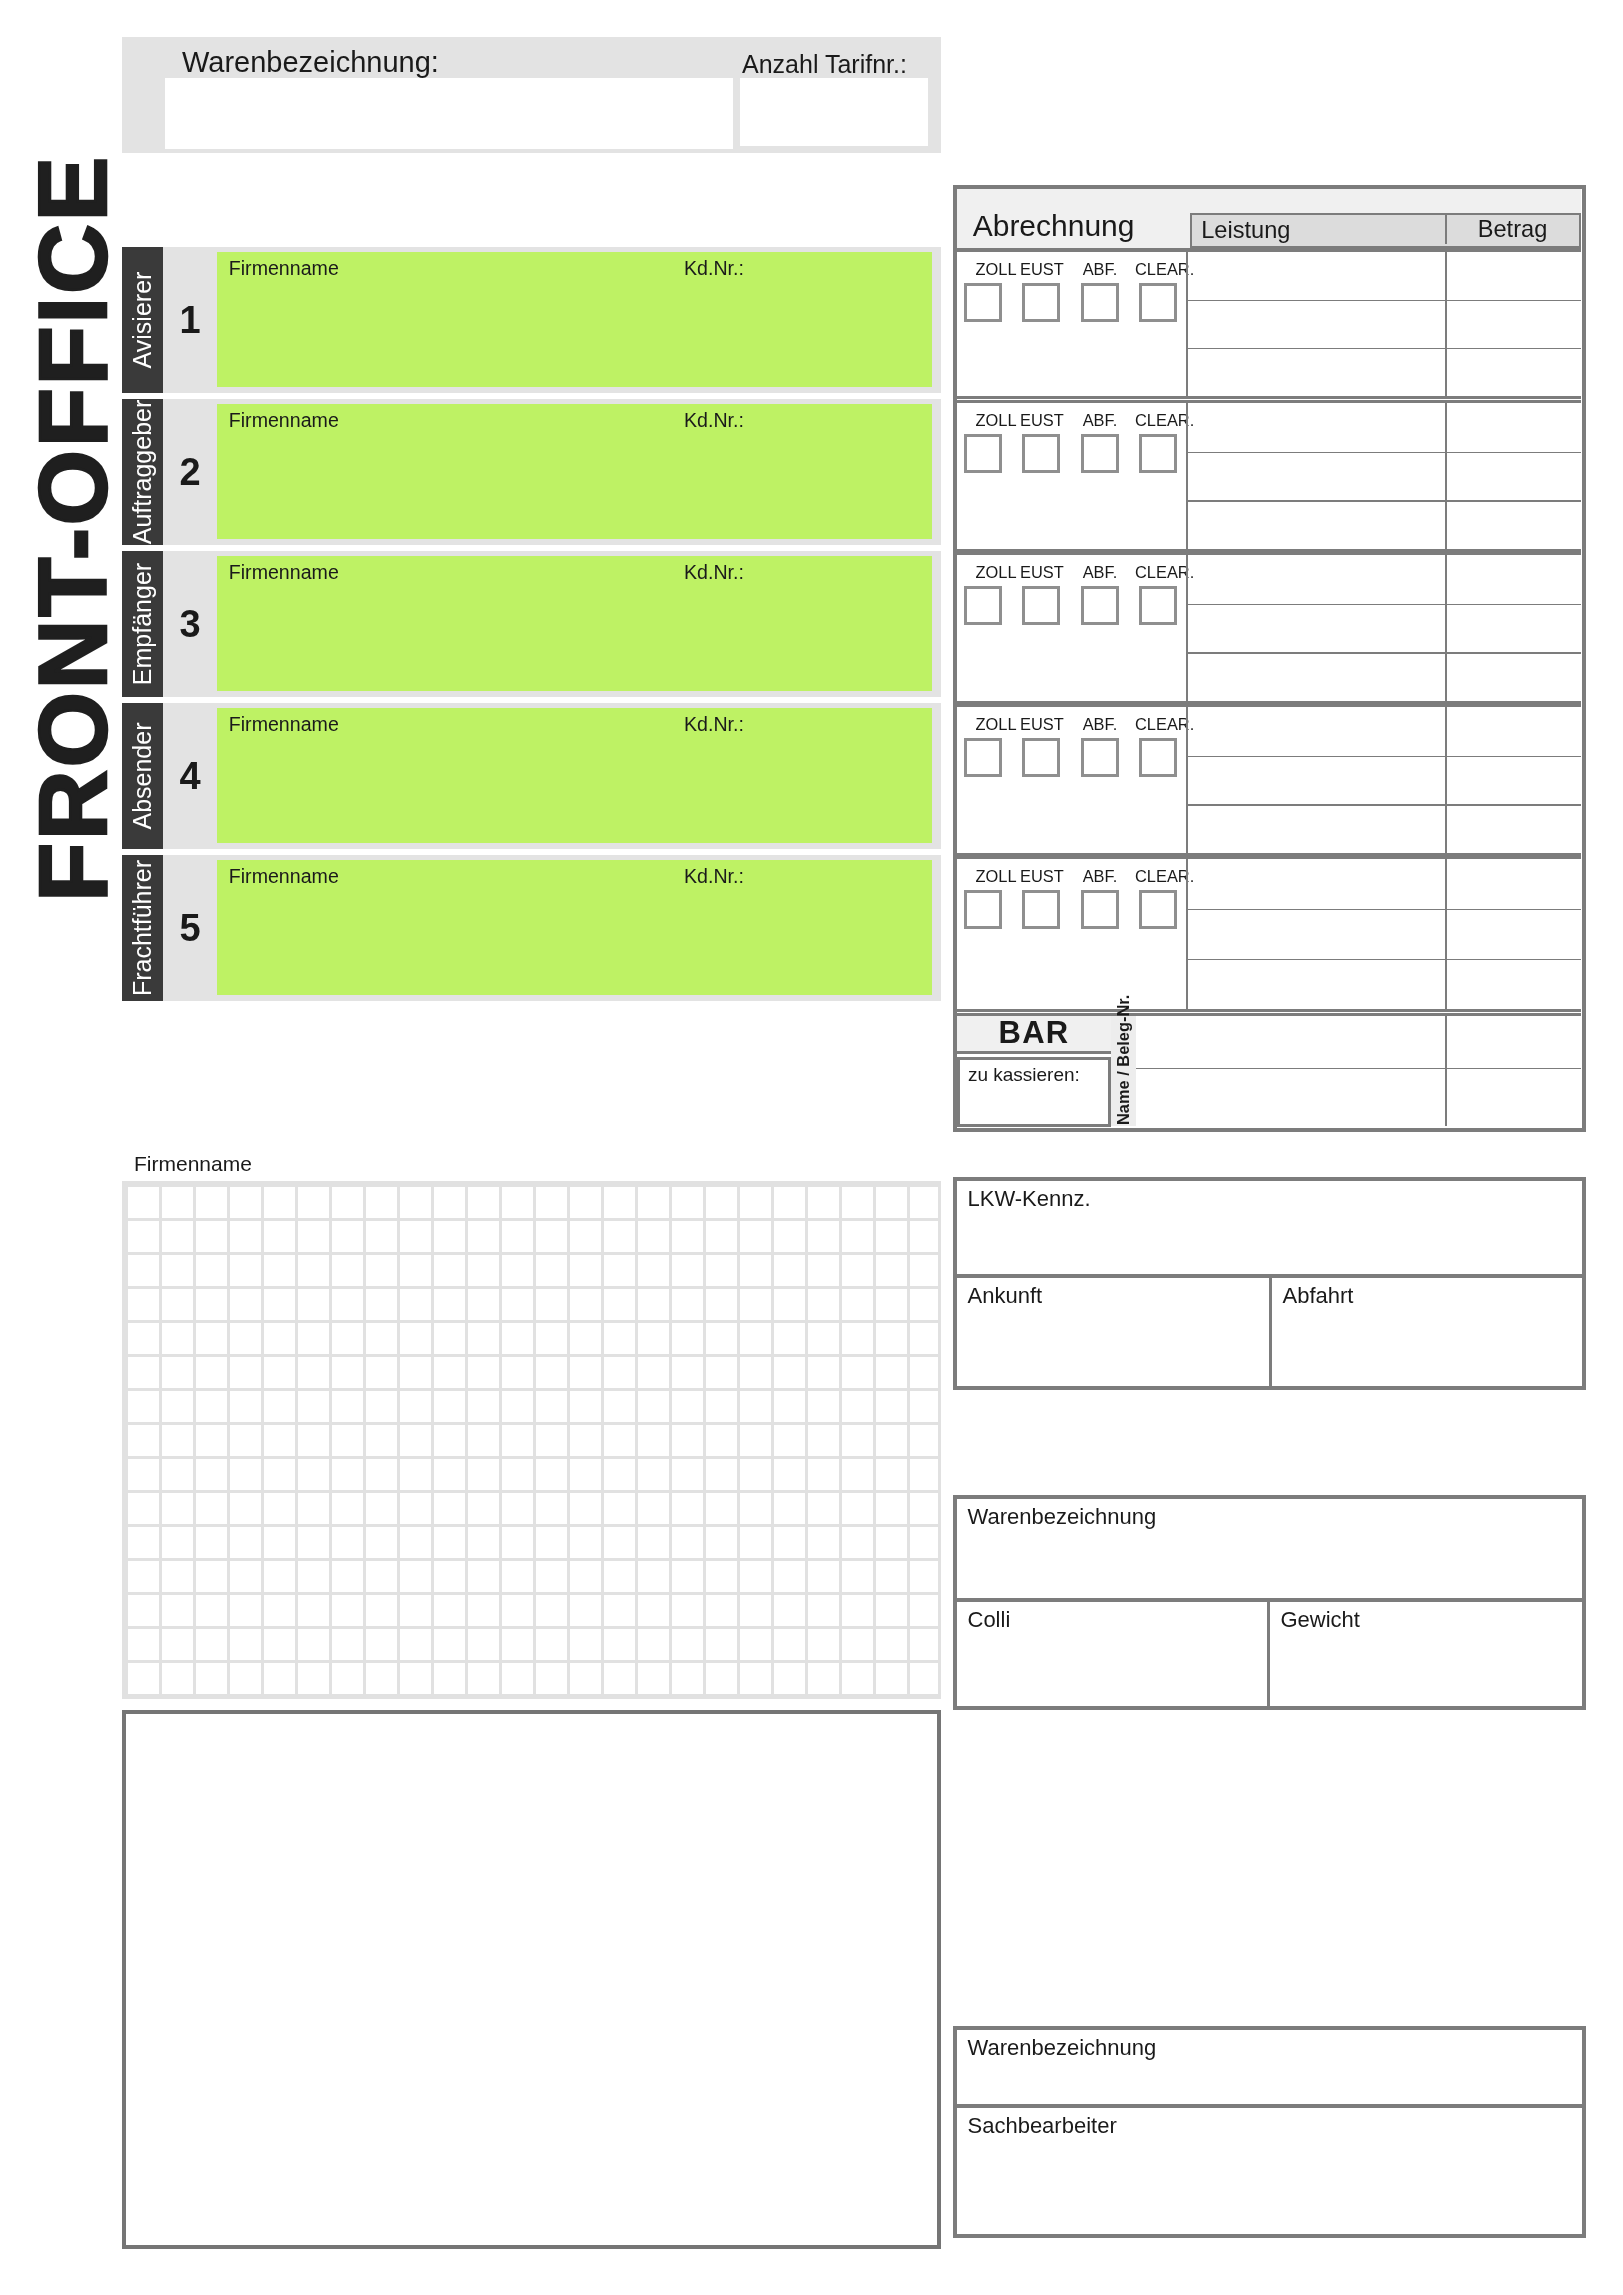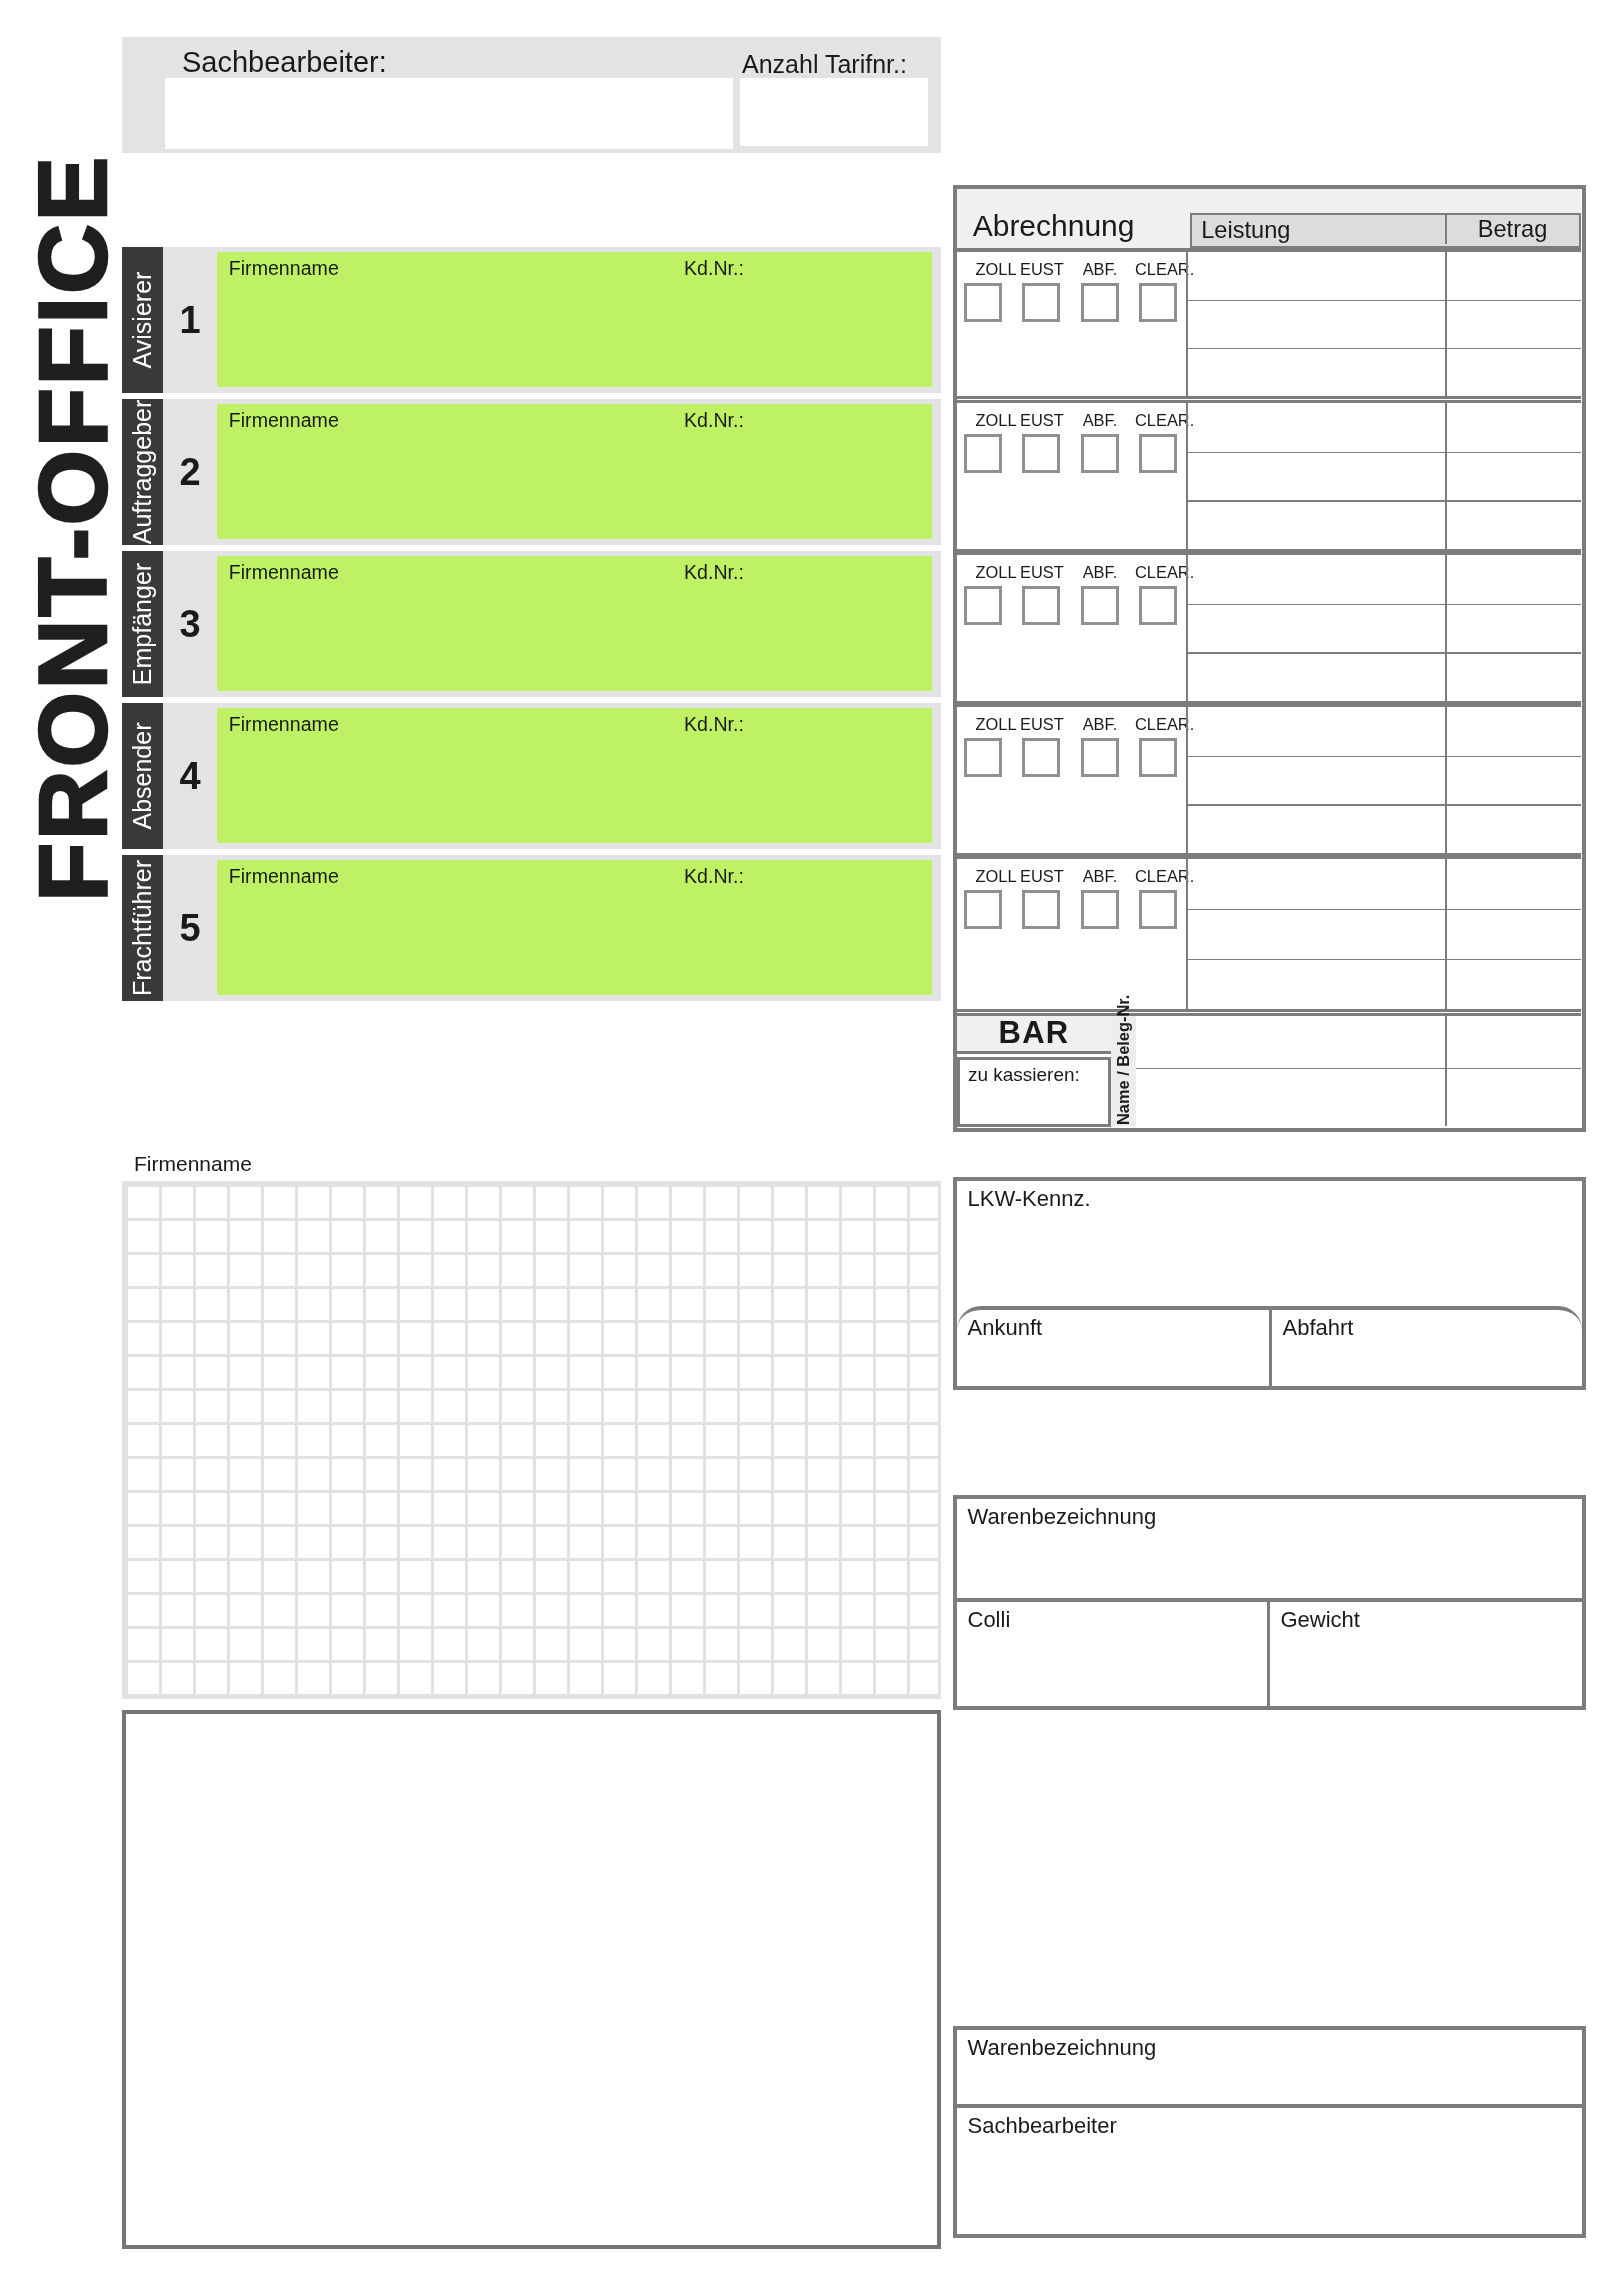--- a/index.html
+++ b/index.html
@@ -94,36 +94,36 @@
           border:4.6px solid #757575;background:#fff;}
 
   
   .rbox{position:absolute;left:953px;width:633px;box-sizing:border-box;
         border:4.6px solid #7c7c7c;background:#fff;}
   .rlabel{position:absolute;left:10.5px;top:5.2px;font-size:22px;}
   .rsplit{position:absolute;left:0;right:0;bottom:0;box-sizing:border-box;
           border-top:4.6px solid #7c7c7c;}
   .rvdiv{position:absolute;top:0;bottom:0;width:2.6px;background:#7c7c7c;}
   #lkwbox{top:1177px;height:213px;}
-  #lkw-split{height:80px;border-radius:24px;}
+  #lkw-split{height:112px;}
   #warenbox{top:1495px;height:215px;}
   #waren-split{height:108px;}
   #datumbox{top:2026px;height:212px;}
   #datum-split{height:130px;}
   .halfcell{position:absolute;top:0;bottom:0;}
 </style>
 </head>
 <body>
 
 <div id="page">
 
   <div id="brand">FRONT-OFFICE</div>
 
   <div class="abs" id="tophdr">
-    <div class="abs" id="abf-label">Sachbearbeiter:</div>
+    <div class="abs" id="abf-label">Warenbezeichnung:</div>
     <div class="abs" id="anz-label">Anzahl Tarifnr.:</div>
     <div class="abs whitebox" id="abf-input"></div>
     <div class="abs whitebox" id="anz-input"></div>
   </div>
 
 
   <div class="prow" style="top:247px">
     <div class="ptab">
         <div class="ptabtxt">Avisierer</div>
       </div>

